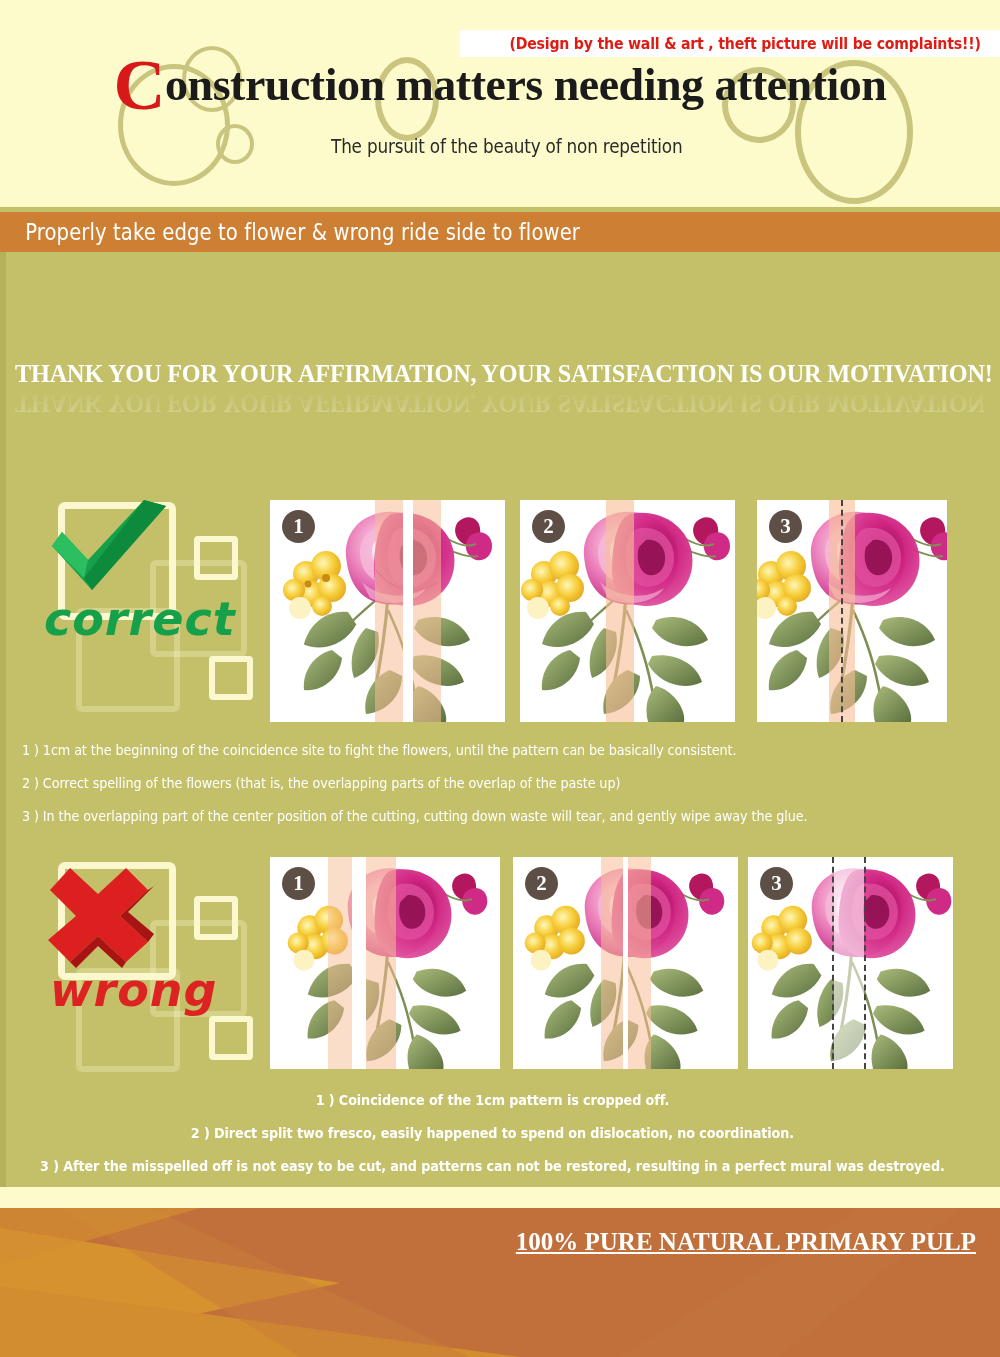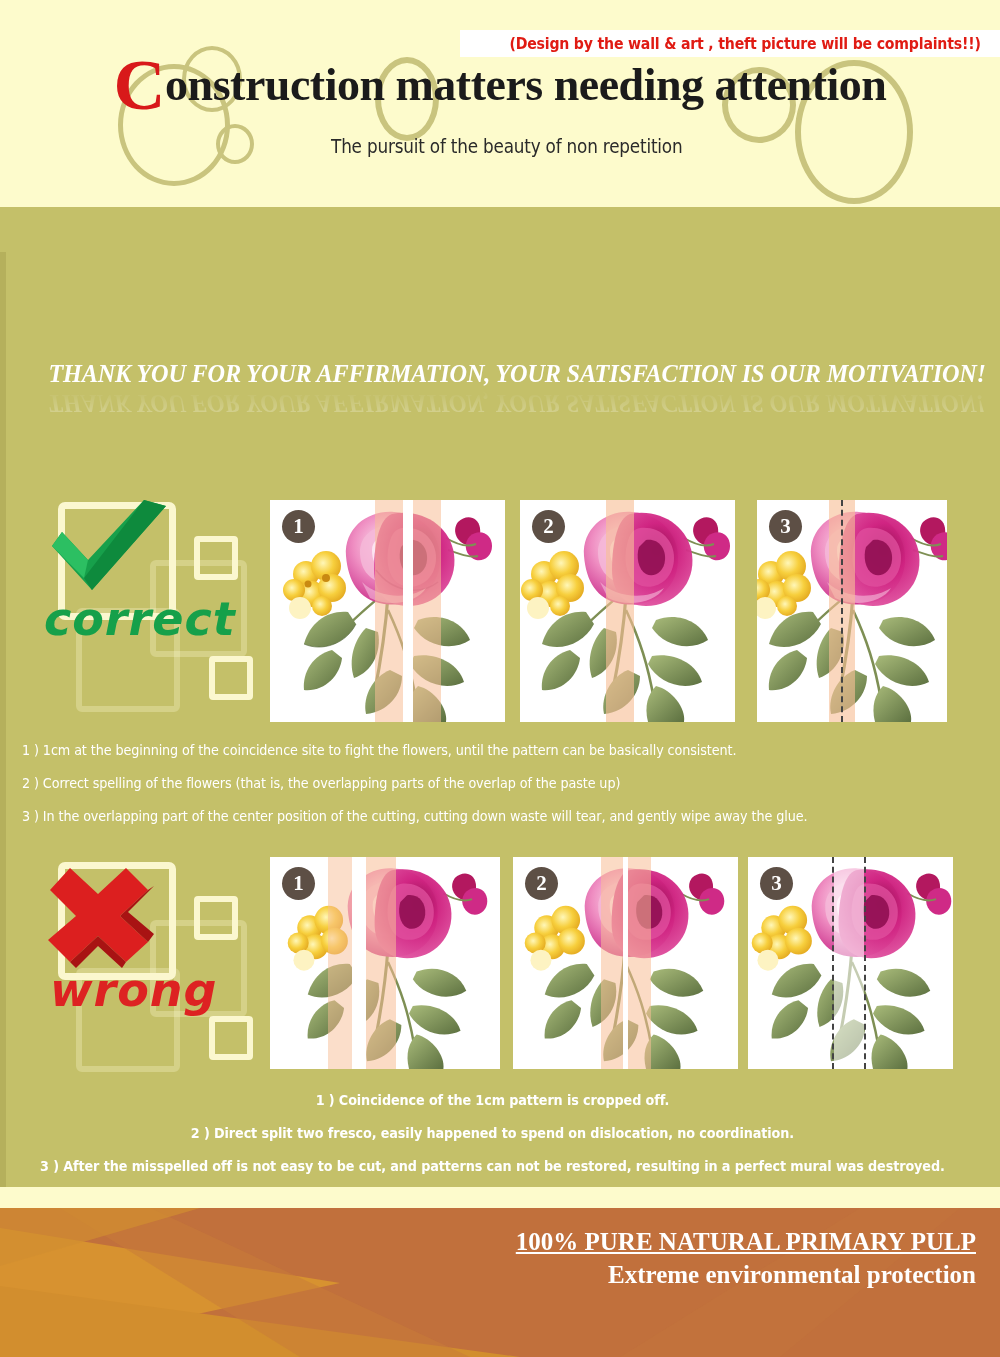--- a/index.html
+++ b/index.html
@@ -66,21 +66,21 @@
   }
 
   
   .body-olive{
     position:absolute;left:0;top:252px;width:1000px;height:935px;
     background:#c4c069;overflow:hidden;
   }
 
   
   .thanks{
-    position:absolute;left:0;top:108px;width:1000px;text-align:right;font-style:italic;
+    position:absolute;left:0;top:108px;width:1000px;text-align:right;
   }
   .thanks .line{
     font-family:"Liberation Serif", serif;font-weight:bold;
     font-size:25px;color:#ffffff;letter-spacing:-0.2px;white-space:nowrap;
     display:inline-block;transform:scaleX(0.97);
   }
   .thanks .refl{
     display:block;transform:scaleY(-1) scaleX(0.97);
     color:rgba(255,255,255,0.33);margin-top:1px;
     -webkit-mask-image:linear-gradient(to top, rgba(0,0,0,0) 5%, rgba(0,0,0,0.9) 100%);
@@ -160,20 +160,23 @@
     <div class="title-wrap">
       <div class="main-title">
         <span class="dropcap">C</span><span>onstruction matters needing attention</span>
       </div>
     </div>
     <div class="subtitle">
       <span class="subtitle-inner">The pursuit of the beauty of non repetition</span>
     </div>
   </div>
 
+  <div class="bar">
+    <span>Properly take edge to flower &amp; wrong ride side to flower</span>
+  </div>
 
   <div class="body-olive">
 
     <div class="thanks">
       <span class="line">THANK YOU FOR YOUR AFFIRMATION, YOUR SATISFACTION IS OUR MOTIVATION!</span>
       <span class="line refl">THANK YOU FOR YOUR AFFIRMATION, YOUR SATISFACTION IS OUR MOTIVATION!</span>
     </div>
 
     <div class="mark-block" style="left:34px;top:246px;">
       <div class="mark-sq faint msq-f1"></div>
@@ -478,16 +481,15 @@
   <div class="footer">
     <svg width="1000" height="149" viewBox="0 0 1000 149" style="position:absolute;left:0;top:0;">
       <rect x="0" y="0" width="1000" height="149" fill="#c1703c"></rect>
       <path d="M0 20 L340 75 L0 149 Z" fill="#d79230"></path>
       <path d="M0 78 L520 149 L0 149 Z" fill="#d28e2e"></path>
       <path d="M150 0 L470 149 L300 149 L60 0 Z" fill="#c97c38" opacity="0.55"></path>
       <path d="M0 0 L200 0 L0 58 Z" fill="#d28f31" opacity="0.7"></path>
       <path d="M620 149 L860 0 L960 0 L780 149 Z" fill="#c4763c" opacity="0.4"></path>
     </svg>
     <div class="ftxt f1">100% PURE NATURAL PRIMARY PULP</div>
-    <div class="ftxt f2">Extreme environmental protection</div>
   </div>
 
 </div>
 
 </body></html>

